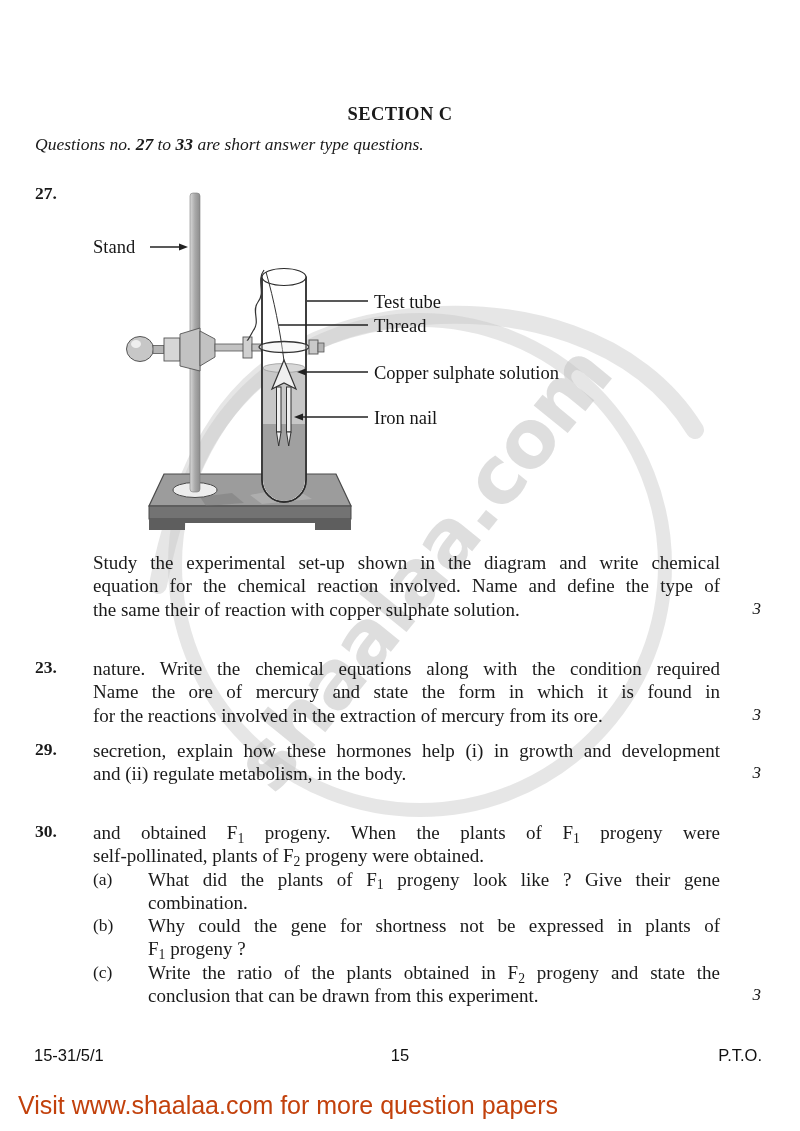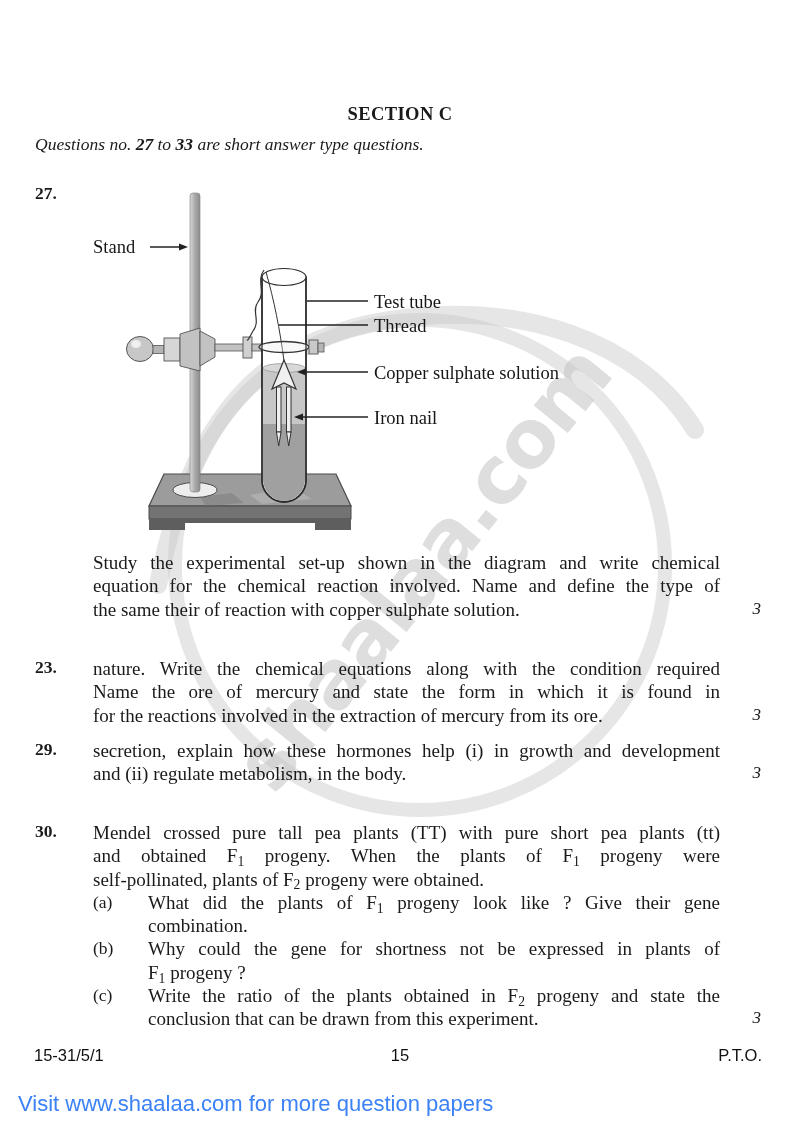--- a/index.html
+++ b/index.html
@@ -49,21 +49,21 @@
   .subitem .ilabel{position:absolute;left:0;top:0;font-size:17.5px;line-height:23.3px;}
   .subitem .ibody{margin-left:55px;}
   
   .footer{position:absolute;left:0;right:0;top:1046px;height:20px;
     font-family:"Liberation Sans",sans-serif;font-size:16.5px;color:#111;}
   .f-code{position:absolute;left:34px;top:0;}
   .f-page{position:absolute;left:0;right:0;top:0;text-align:center;}
   .f-pto{position:absolute;right:38px;top:0;}
   .banner{
     position:absolute;left:18px;top:1091px;
-    font-family:"Liberation Sans",sans-serif;font-size:22px;color:#3b82f6;
+    font-family:"Liberation Sans",sans-serif;font-size:25px;color:#c2410c;
   }
 </style>
 </head>
 <body>
 
 <div class="page">
 
   <div class="wm-layer">
     <svg class="wm-swoosh" width="800" height="1131" viewBox="0 0 800 1131">
       <path d="M 158 585 C 190 420 260 340 390 320 C 520 300 640 340 695 430" fill="none" stroke="rgba(205,205,205,0.5)" stroke-width="18" stroke-linecap="round"></path>
@@ -183,21 +183,20 @@
       <div class="qbody">
         <div class="line just">secretion, explain how these hormones help (i) in growth and development</div>
         <div class="line">and (ii) regulate metabolism, in the body.</div>
       </div>
       <span class="marks">3</span>
     </div>
 
     <div class="q" style="top:821px">
       <span class="qnum">30.</span>
       <div class="qbody">
-        <div class="line just">Mendel crossed pure tall pea plants (TT) with pure short pea plants (tt)</div>
         <div class="line just">and obtained F<sub class="f">1</sub> progeny. When the plants of F<sub class="f">1</sub> progeny were</div>
         <div class="line">self-pollinated, plants of F<sub class="f">2</sub> progeny were obtained.</div>
 
         <div class="subitem">
           <span class="ilabel">(a)</span>
           <div class="ibody">
             <div class="line just">What did the plants of F<sub class="f">1</sub> progeny look like ? Give their gene</div>
             <div class="line">combination.</div>
           </div>
         </div>

